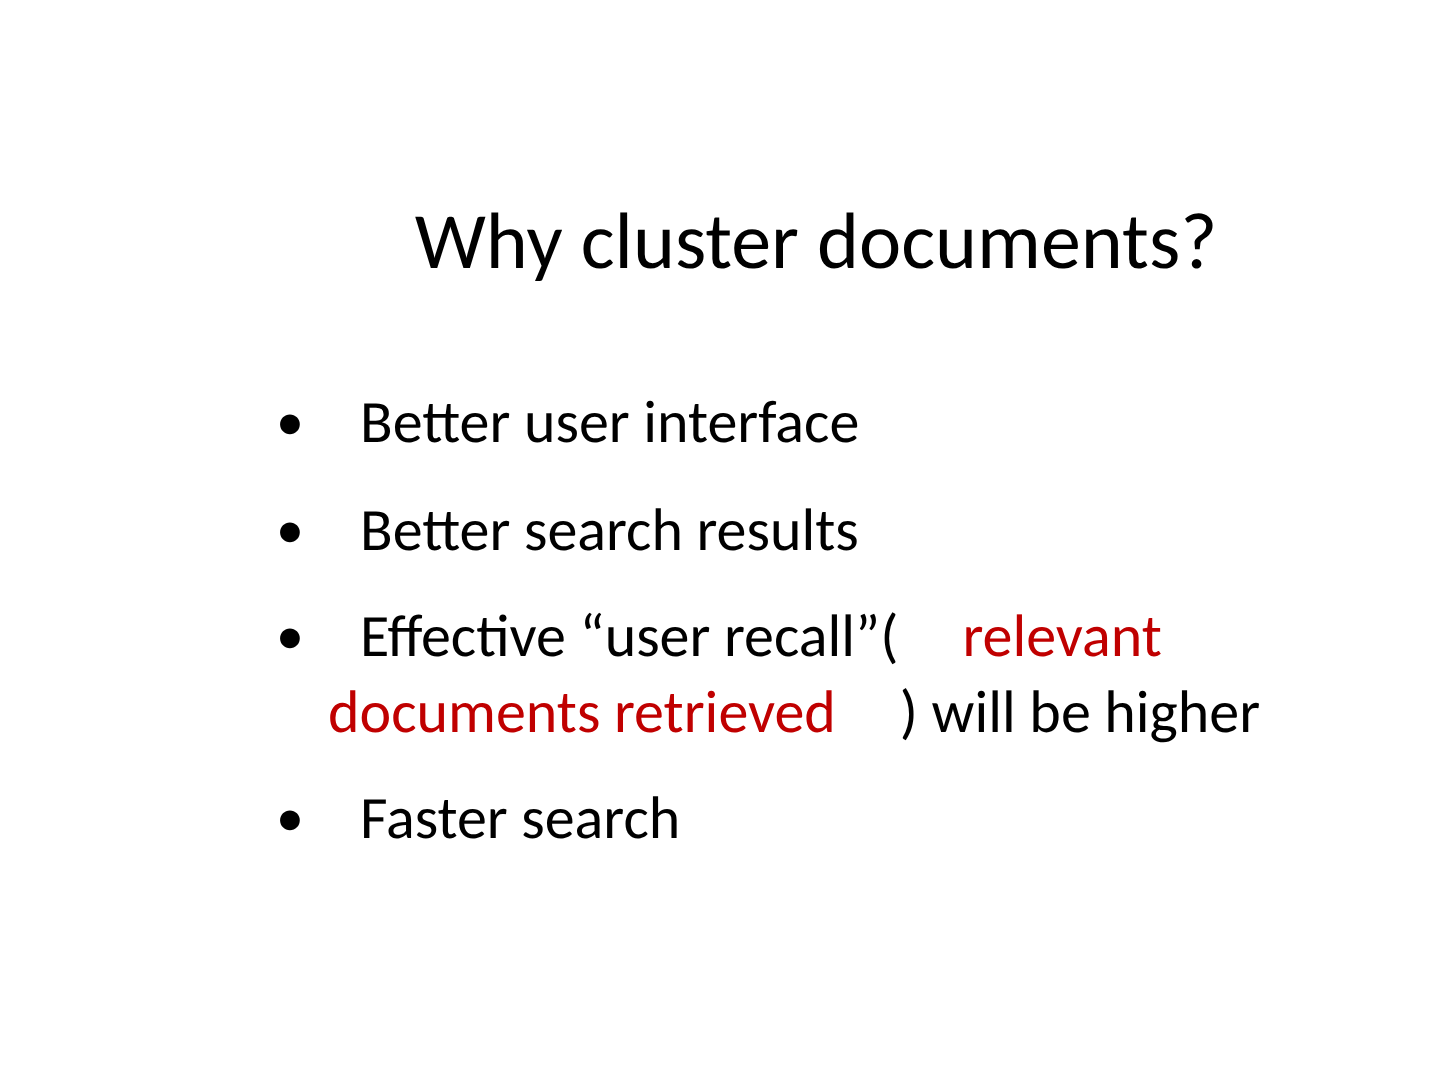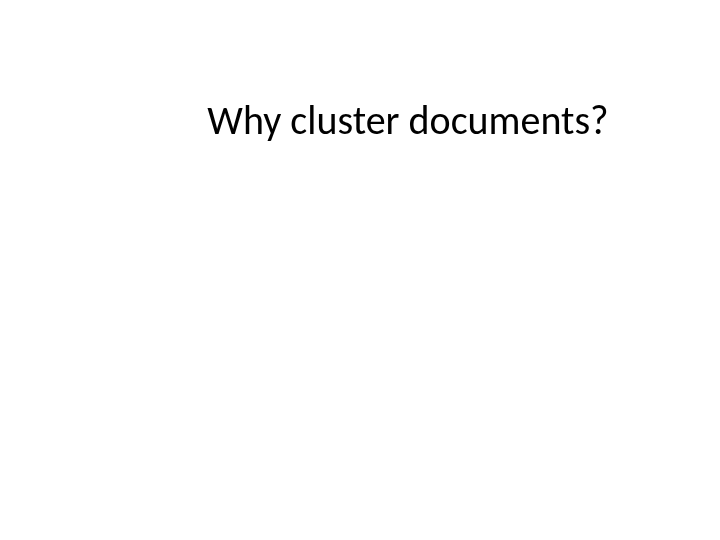--- a/index.html
+++ b/index.html
@@ -50,13 +50,27 @@
     }
     .highlight {
       color: #c00000;
     }
   </style>
 </head>
 <body>
 
 <div class="slide">
   <h1 class="title">Why cluster documents?</h1>
+  <ul class="bullet-list">
+    <li class="bullet-item">
+      <span>Better user interface</span>
+    </li>
+    <li class="bullet-item">
+      <span>Better search results</span>
+    </li>
+    <li class="bullet-item">
+      <span>Effective “user recall”(</span><span class="highlight">relevant documents retrieved</span><span>) will be higher</span>
+    </li>
+    <li class="bullet-item">
+      <span>Faster search</span>
+    </li>
+  </ul>
 </div>
 
 </body></html>

